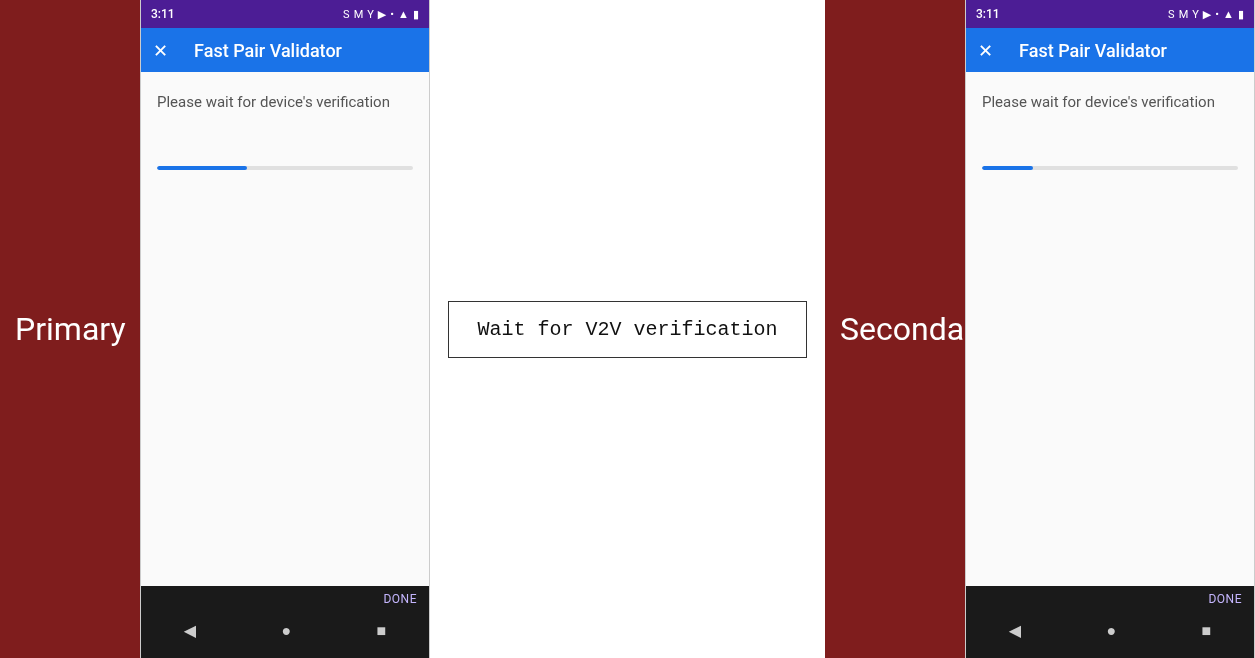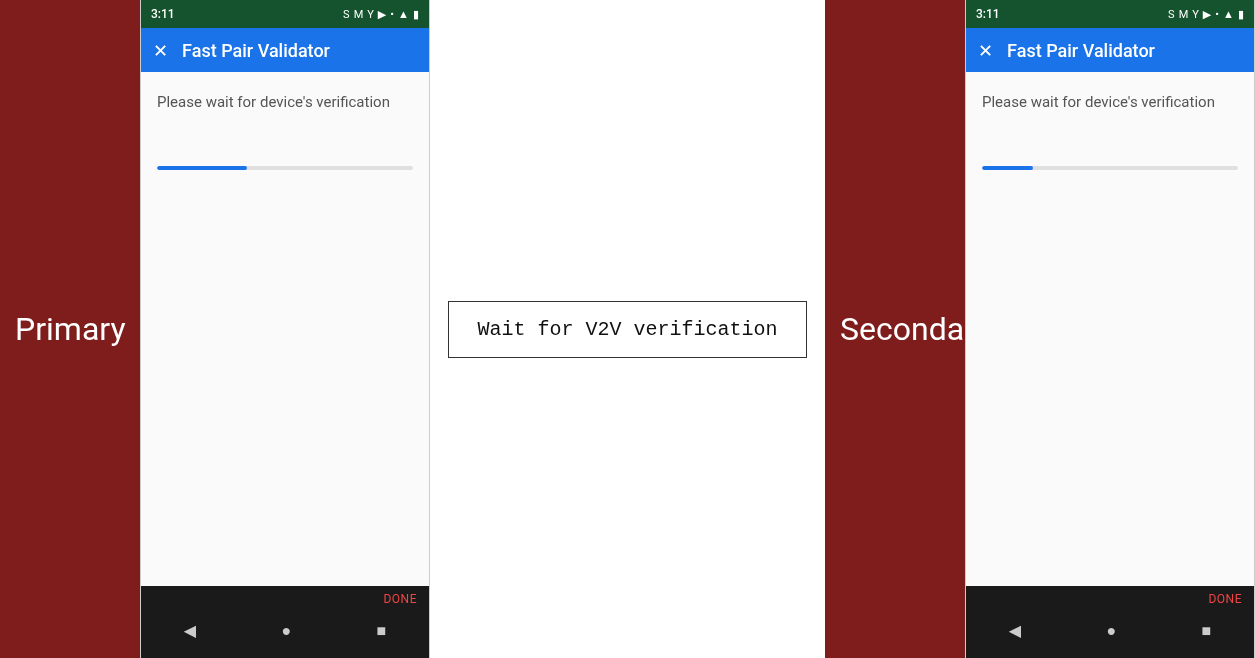--- a/index.html
+++ b/index.html
@@ -36,21 +36,21 @@
       display: flex;
       flex-direction: column;
       flex-shrink: 0;
       border-left: 1px solid #ccc;
       border-right: 1px solid #ccc;
       overflow: hidden;
     }
 
     
     .status-bar {
-      background: #14532d;
+      background: #4c1d95;
       height: 28px;
       display: flex;
       align-items: center;
       justify-content: space-between;
       padding: 0 10px;
       flex-shrink: 0;
     }
     .status-bar-left {
       color: white;
       font-size: 12px;
@@ -79,20 +79,21 @@
     .app-bar-close {
       color: white;
       font-size: 18px;
       cursor: pointer;
       font-weight: 300;
     }
     .app-bar-title {
       color: white;
       font-size: 18px;
       font-weight: 500;
+      margin-left: 12px;
     }
 
     
     .content-area {
       flex: 1;
       background: #fafafa;
       padding: 20px 16px 0 16px;
       display: flex;
       flex-direction: column;
       gap: 37px;
@@ -135,21 +136,21 @@
       display: flex;
       flex-direction: column;
       flex-shrink: 0;
     }
     .done-row {
       display: flex;
       justify-content: flex-end;
       padding: 6px 12px 2px 12px;
     }
     .done-label {
-      color: #ef4444;
+      color: #c4b5fd;
       font-size: 12px;
       letter-spacing: 0.5px;
     }
     .nav-buttons {
       display: flex;
       align-items: center;
       justify-content: space-around;
       flex: 1;
       padding-bottom: 6px;
     }

